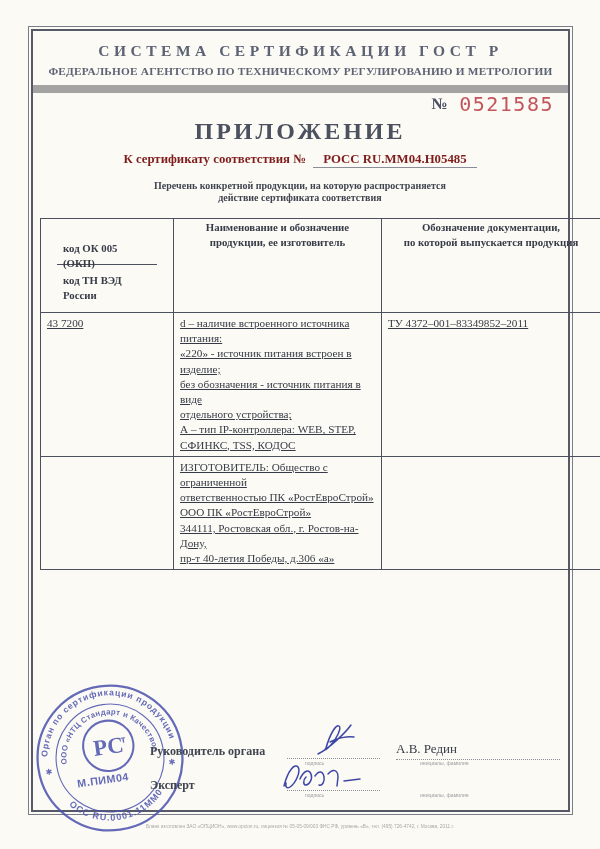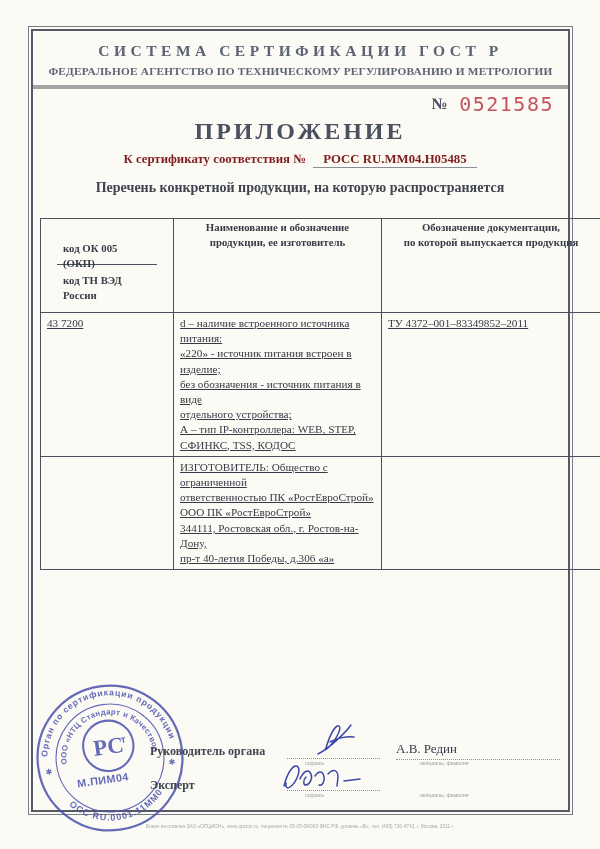--- a/index.html
+++ b/index.html
@@ -6,38 +6,38 @@
   body{width:600px;height:849px;background:#f7f6f1;overflow:hidden;}
   .page{position:relative;width:600px;height:849px;background:#fbfaf4;
         font-family:"Liberation Serif","DejaVu Serif",serif;color:#3f4450;}
 
   
   .frame{position:absolute;left:28px;top:26px;width:545px;height:789px;
          border:1px solid #7a7d88;padding:2px;box-sizing:border-box;}
   .frame-inner{width:100%;height:100%;border:2px solid #565a66;box-sizing:border-box;}
 
   
-  .header{border-bottom:4px solid #a3a3a3;text-align:center;padding:11px 4px 8px;}
+  .header{border-bottom:8px solid #a3a3a3;text-align:center;padding:11px 4px 8px;}
   .h-system{font-size:15.5px;font-weight:bold;letter-spacing:4.5px;color:#5d6374;white-space:nowrap;}
   .h-agency{font-size:11.3px;font-weight:bold;letter-spacing:0.2px;color:#5d6374;margin-top:5px;white-space:nowrap;}
 
   .blank-number{position:absolute;top:92px;right:46px;white-space:nowrap;}
   .blank-number .no{font-size:16px;font-weight:bold;color:#4d5163;vertical-align:2px;}
   .blank-number .digits{font-family:"DejaVu Sans Mono",monospace;font-size:20px;
         color:#c4545c;letter-spacing:1.5px;margin-left:8px;}
 
   .title{position:absolute;top:118px;left:0;width:100%;text-align:center;
          font-size:24px;font-weight:bold;letter-spacing:3px;color:#4c5160;}
 
   .cert-line{position:absolute;top:152px;left:0;width:100%;text-align:center;
          font-size:12.8px;font-weight:bold;color:#7f1d1d;}
   .cert-line .cert-no{border-bottom:1px solid #8b8e99;padding:0 10px 1px 10px;margin-left:4px;}
 
   .subtitle{position:absolute;top:180px;left:0;width:100%;text-align:center;
-         font-size:14px;font-weight:bold;line-height:1.2;color:#3f4450;}
+         font-size:10px;font-weight:bold;line-height:1.2;color:#3f4450;}
 
   
   table.products{position:absolute;left:40px;top:218px;width:521px;border-collapse:collapse;
          table-layout:fixed;}
   table.products th,table.products td{border:1.5px solid #4c505c;vertical-align:top;
          font-size:11.2px;line-height:15.2px;color:#363b47;}
   th.c1,td.c1{width:100px;}
   th.c2,td.c2{width:205px;}
   th.c3,td.c3{width:216px;}
   table.products th{font-weight:bold;font-size:10.8px;}
@@ -99,20 +99,21 @@
 
   <div class="title">ПРИЛОЖЕНИЕ</div>
 
   <div class="cert-line">
     <span>К сертификату соответствия №</span>
     <span class="cert-no">РОСС RU.MM04.H05485</span>
   </div>
 
   <div class="subtitle">
     <div>Перечень конкретной продукции,  на которую распространяется</div>
+    <div>действие сертификата соответствия</div>
   </div>
 
   <table class="products">
     <thead>
       <tr>
         <th class="c1" style="padding:16px;">
           <div class="h-c1-top">код ОК 005 (ОКП)</div>
           <div class="h-c1-bot">код ТН ВЭД России</div>
         </th>
         <th class="c2">Наименование и обозначение

